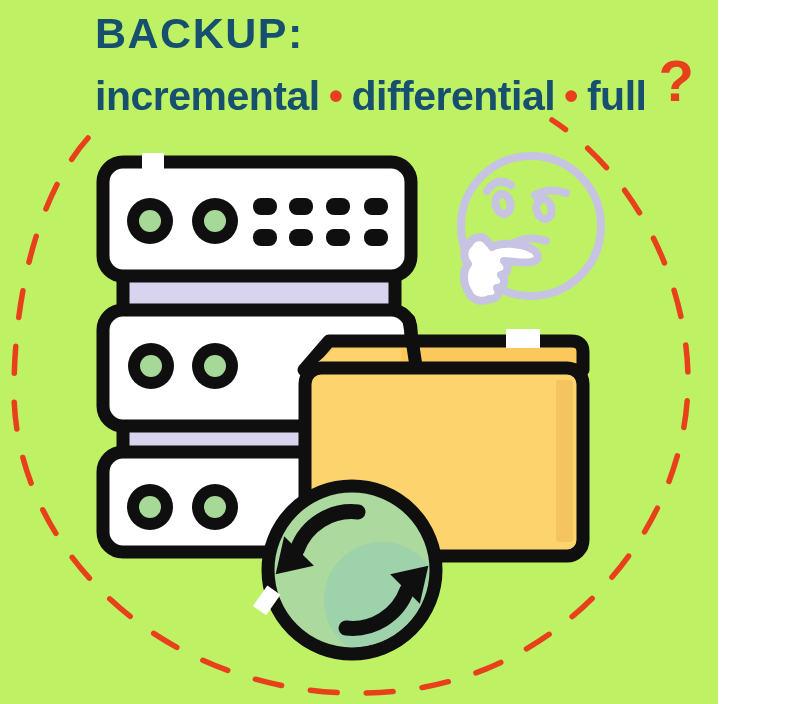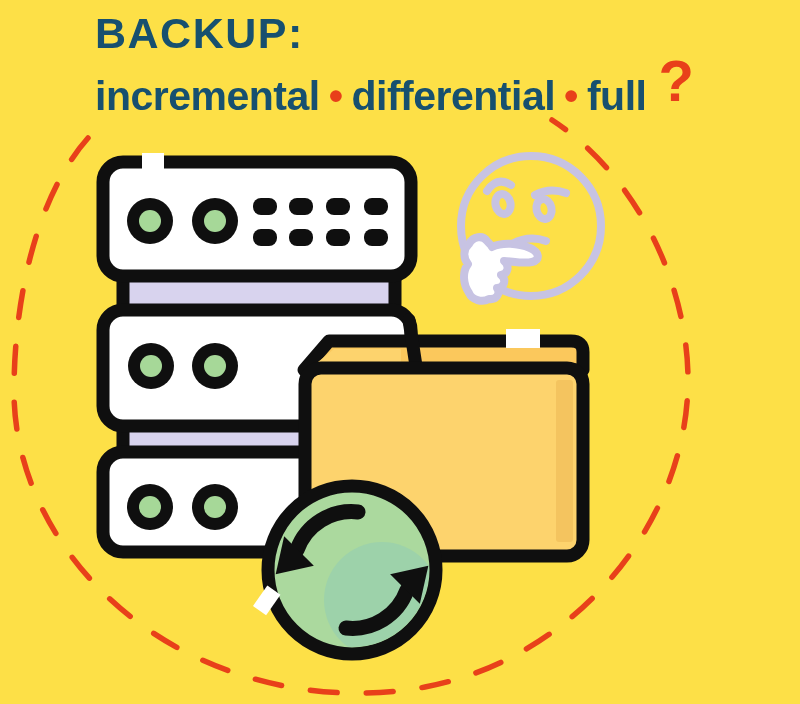--- a/index.html
+++ b/index.html
@@ -1,16 +1,16 @@
 <!DOCTYPE html>
 <html><head>
 <meta charset="utf-8">
 <style>
   html,body{margin:0;padding:0;background:#ffffff;}
-  .page{position:relative;width:800px;height:704px;background:#fde047;overflow:hidden;
+  .page{position:relative;width:718px;height:704px;background:#bef264;overflow:hidden;
         font-family:"Liberation Sans","DejaVu Sans",sans-serif;}
   .headline{position:absolute;left:95px;top:10px;color:#17506f;
             font-size:43px;font-weight:800;letter-spacing:1.5px;line-height:1.1;white-space:nowrap;}
   .subline{position:absolute;left:95px;top:57px;color:#17506f;
            font-size:41px;font-weight:700;letter-spacing:-0.5px;line-height:1.15;white-space:nowrap;}
   .subline .word{color:#17506f;text-align:right;}
   .subline .sep{color:#e8401a;margin:0 9px;}
   .subline .qmark{color:#e8401a;font-size:58px;font-weight:700;
                   position:relative;top:-9px;margin-left:12px;}
   svg{position:absolute;left:0;top:0;}

